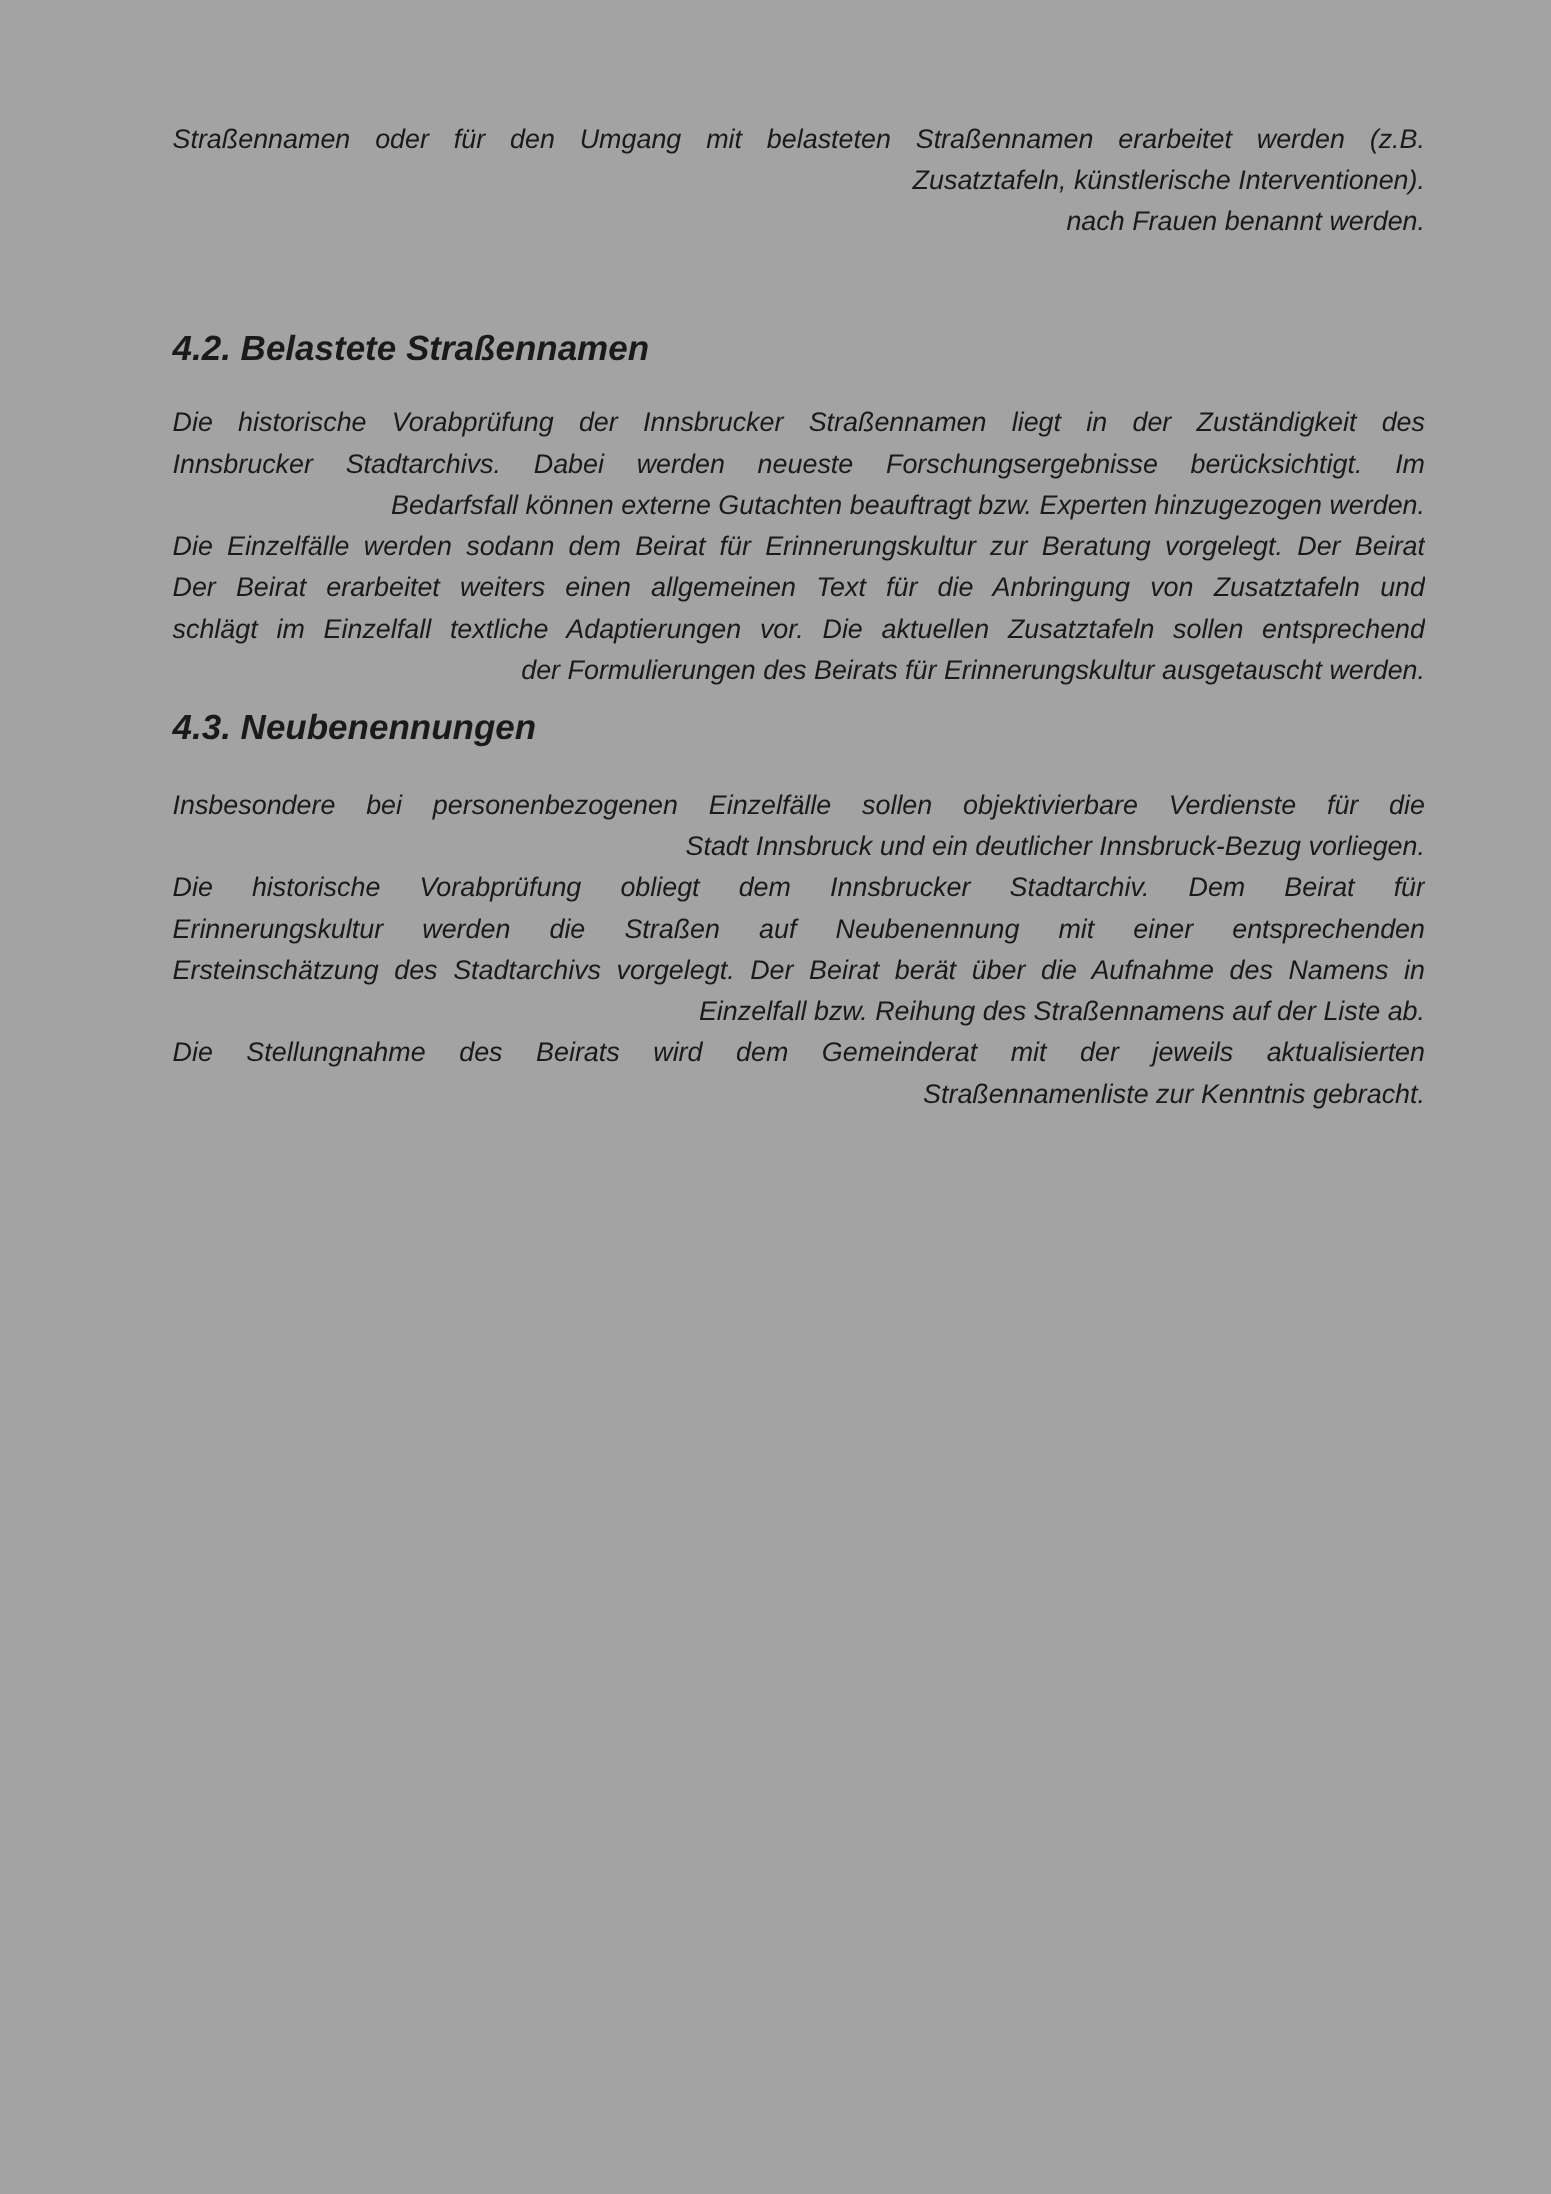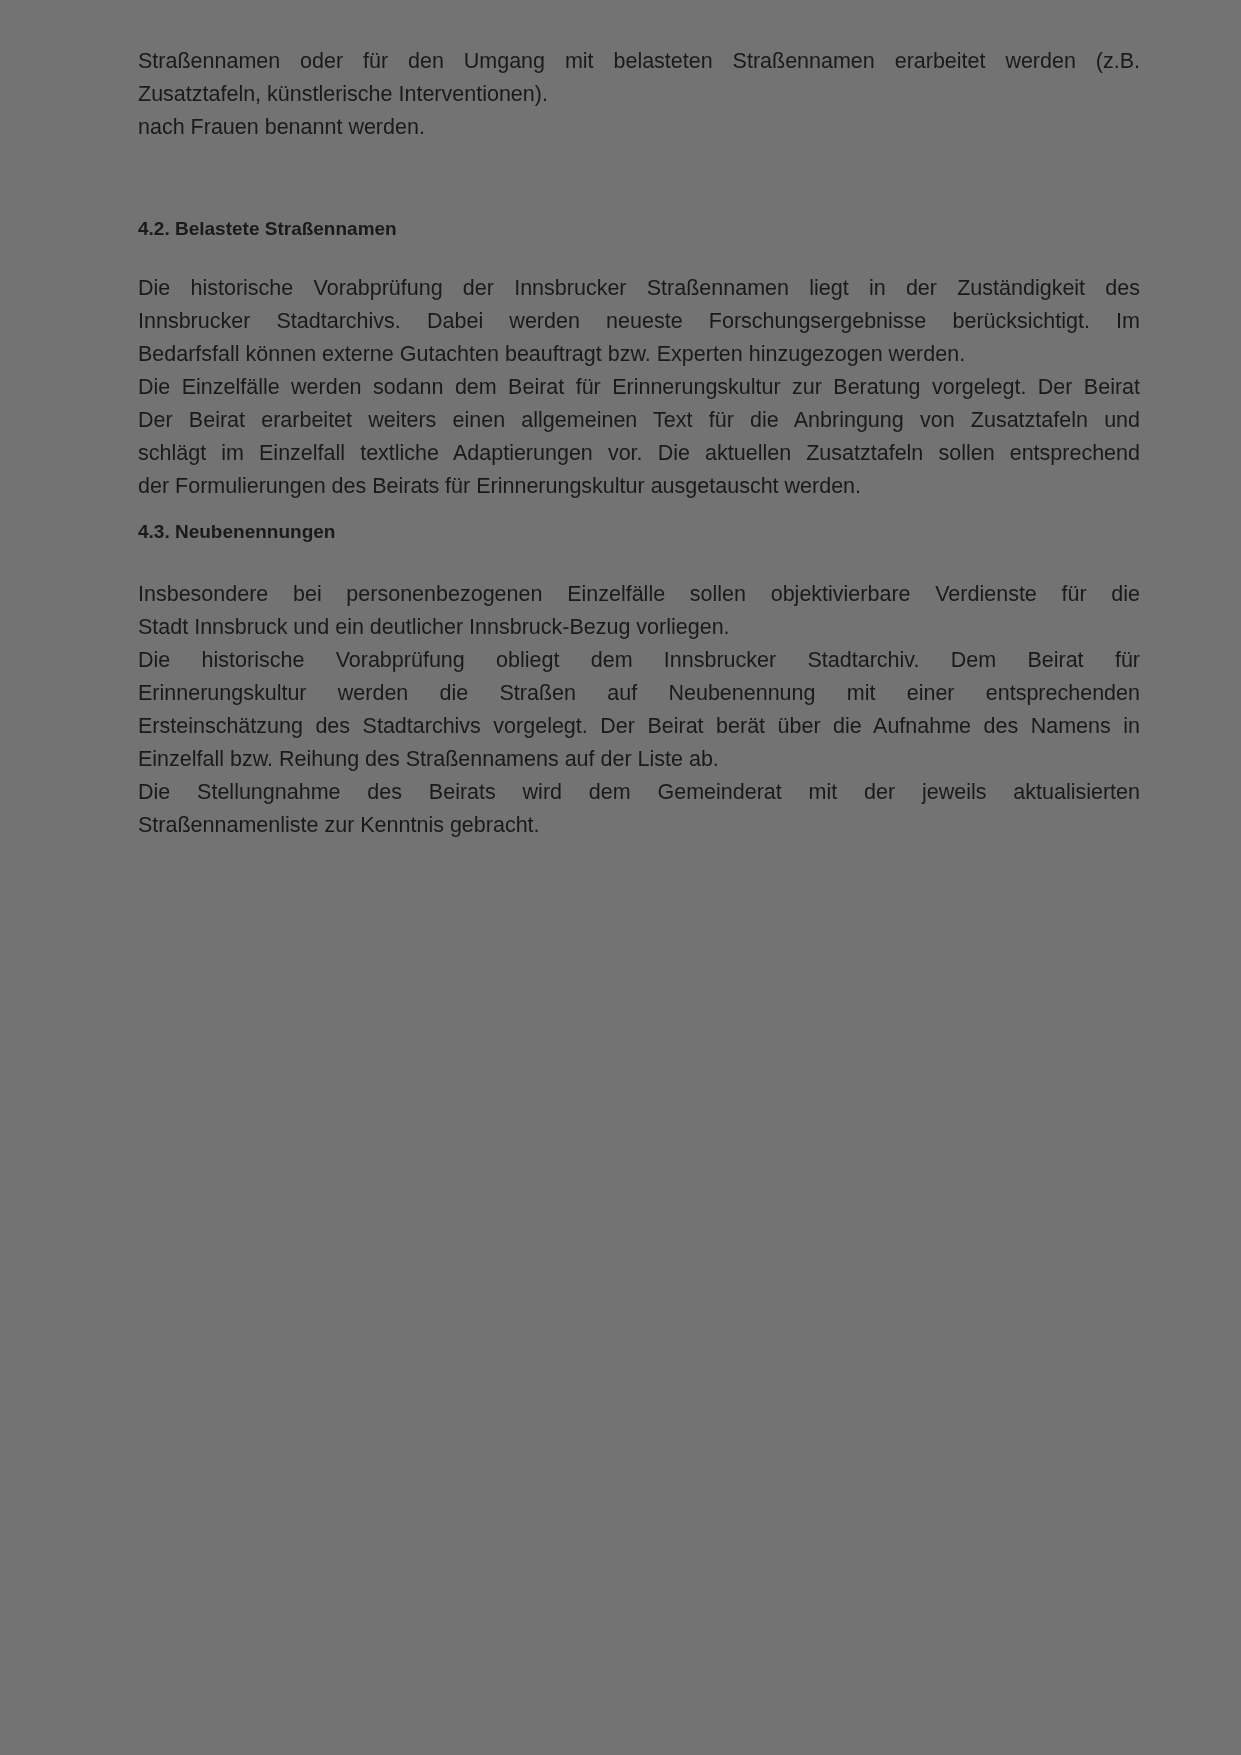--- a/index.html
+++ b/index.html
@@ -4,42 +4,43 @@
 <style>
   html, body {
     margin: 0;
     padding: 0;
     background: #ffffff;
   }
   .page {
     position: relative;
     width: 1241px;
     height: 1755px;
-    background: #737373;
+    background: #a3a3a3;
     box-sizing: border-box;
-    padding: 45px 101px 0 138px;
+    padding: 95px 101px 0 138px;
     font-family: "Liberation Sans", sans-serif;
     font-size: 21.5px;
     line-height: 33px;
     color: #1a1a1a;
     overflow: hidden;
+    font-style: italic;
   }
   .para { margin: 0; }
   .line {
     height: 33px;
     line-height: 33px;
     overflow: hidden;
-    text-align: left;
+    text-align: right;
   }
   .line[data-justified="true"] {
     text-align: justify;
     text-align-last: justify;
   }
   h2.heading {
-    font-size: 19px;
+    font-size: 28px;
     font-weight: bold;
     line-height: 33px;
     margin: 0;
     color: #1a1a1a;
   }
   h2.heading-4-2 { margin: 68px 0 27px 0; }
   h2.heading-4-3 { margin: 12px 0 30px 0; }
 </style>
 </head>
 <body>

